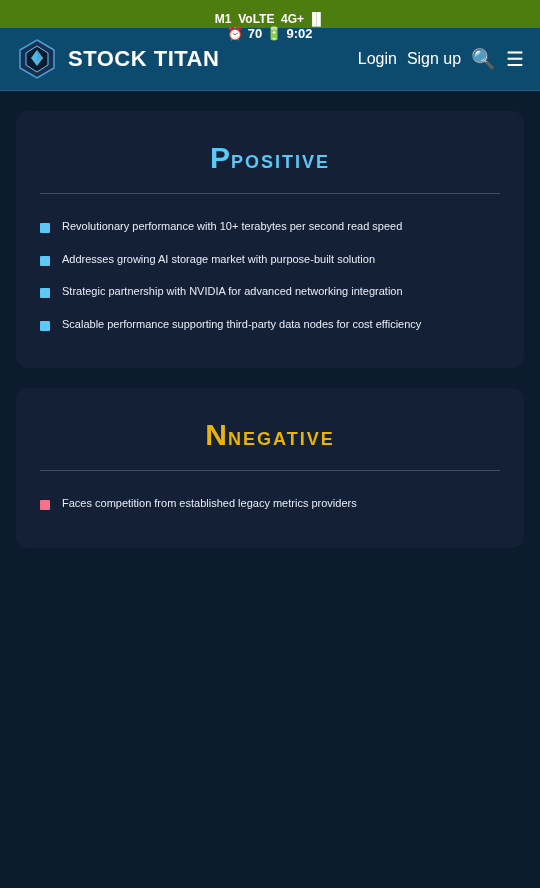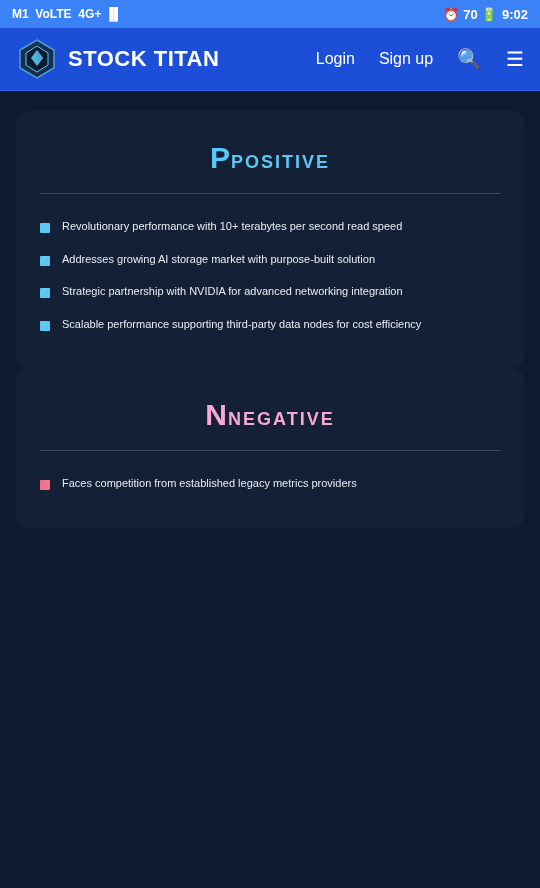--- a/index.html
+++ b/index.html
@@ -12,49 +12,50 @@
     body {
       width: 540px;
       min-height: 888px;
       background-color: #0d1b2e;
       font-family: -apple-system, BlinkMacSystemFont, 'Segoe UI', sans-serif;
       color: #ffffff;
     }
 
     
     .status-bar {
-      background-color: #3b82f6;
+      background-color: #4d7c0f;
       padding: 12px 12px;
       display: flex;
       justify-content: space-between;
       align-items: center;
       font-size: 13px;
       color: #ffffff;
       height: 28px;
+      flex-direction: column;
     }
 
     .status-left {
       display: flex;
       align-items: center;
       gap: 4px;
       font-size: 12px;
       font-weight: 600;
     }
 
     .status-right {
       display: flex;
       align-items: center;
       gap: 4px;
       font-size: 13px;
       font-weight: 600;
     }
 
     
     .navbar {
-      background-color: #1d4ed8;
+      background-color: #0c4a6e;
       padding: 10px 16px;
       display: flex;
       align-items: center;
       justify-content: space-between;
       border-bottom: 1px solid rgba(255,255,255,0.1);
     }
 
     .navbar-brand {
       display: flex;
       align-items: center;
@@ -70,21 +71,21 @@
       font-size: 22px;
       font-weight: 700;
       color: #ffffff;
       letter-spacing: 0.5px;
       text-transform: uppercase;
     }
 
     .navbar-actions {
       display: flex;
       align-items: center;
-      gap: 24px;
+      gap: 10px;
     }
 
     .nav-link {
       color: #ffffff;
       font-size: 16px;
       font-weight: 500;
       text-decoration: none;
       cursor: pointer;
     }
 
@@ -92,20 +93,21 @@
       color: #ffffff;
       font-size: 20px;
       cursor: pointer;
     }
 
     
     .main-content {
       padding: 20px 16px;
       display: flex;
       flex-direction: column;
+      gap: 20px;
     }
 
     
     .card {
       background-color: #132035;
       border-radius: 12px;
       padding: 30px 24px 36px;
     }
 
     .card-title {
@@ -114,21 +116,21 @@
       font-weight: 700;
       margin-bottom: 18px;
       letter-spacing: 1px;
     }
 
     .card-title.positive {
       color: #5bc8f5;
     }
 
     .card-title.negative {
-      color: #f9a8d4;
+      color: #eab308;
     }
 
     .card-divider {
       border: none;
       border-top: 1px solid rgba(255,255,255,0.2);
       margin-bottom: 24px;
     }
 
     .bullet-list {
       list-style: none;

